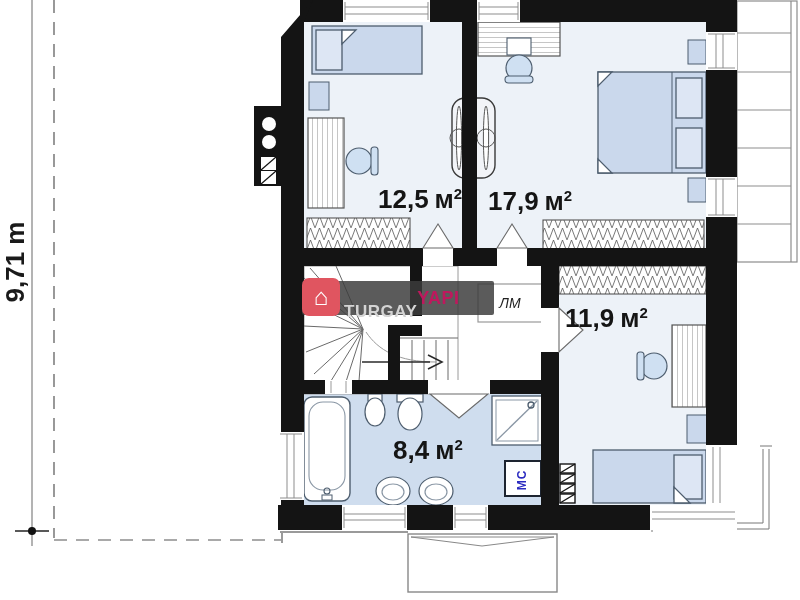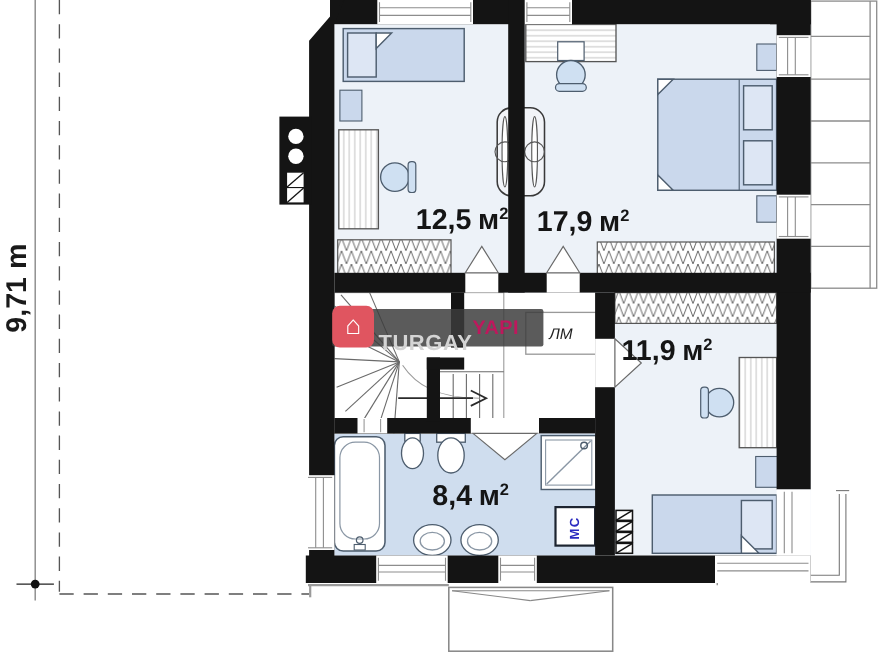--- a/index.html
+++ b/index.html
@@ -9,21 +9,21 @@
   .area-lbl{font-family:"Liberation Sans",sans-serif;font-weight:700;font-size:26px;fill:#151515;}
   .area-sup{font-size:15px;}
   .dim-lbl{font-family:"Liberation Sans",sans-serif;font-weight:700;font-size:26px;fill:#1a1a1a;}
   .closet-lbl{font-family:"Liberation Sans",sans-serif;font-style:italic;font-size:14px;fill:#222;}
   .mc-lbl{font-family:"Liberation Sans",sans-serif;font-weight:700;font-size:12px;fill:#2b2bc0;letter-spacing:1px;}
   .watermark{position:absolute;left:302px;top:281px;width:192px;height:34px;z-index:5;
              background:rgba(60,60,60,0.84);display:flex;align-items:center;border-radius:2px;}
   .wm-logo{width:38px;height:38px;margin-top:-3px;border-radius:7px;background:#e05560;
            display:flex;align-items:center;justify-content:center;flex:0 0 38px;}
   .wm-logo span{color:#fff;font-size:24px;line-height:1;font-weight:700;}
-  .wm-brand{color:#d4d4d4;font-weight:700;font-size:20px;letter-spacing:.5px;margin-left:4px;white-space:nowrap;margin-top:28px;}
+  .wm-brand{color:#d4d4d4;font-weight:700;font-size:17px;letter-spacing:.5px;margin-left:4px;white-space:nowrap;margin-top:28px;}
   .wm-brand2{color:#be185d;font-weight:700;font-size:18px;letter-spacing:.5px;white-space:nowrap;}
   .label47{position:absolute;left:399px;top:277px;z-index:6;font-weight:700;font-size:26px;color:#111;white-space:nowrap;}
   .label47 .sup{font-size:15px;vertical-align:9px;}
   .label47 .unit{margin-left:6px;}
 </style>
 </head>
 <body>
 
 <div id="stage">
 <svg width="800" height="600" viewBox="0 0 800 600">

